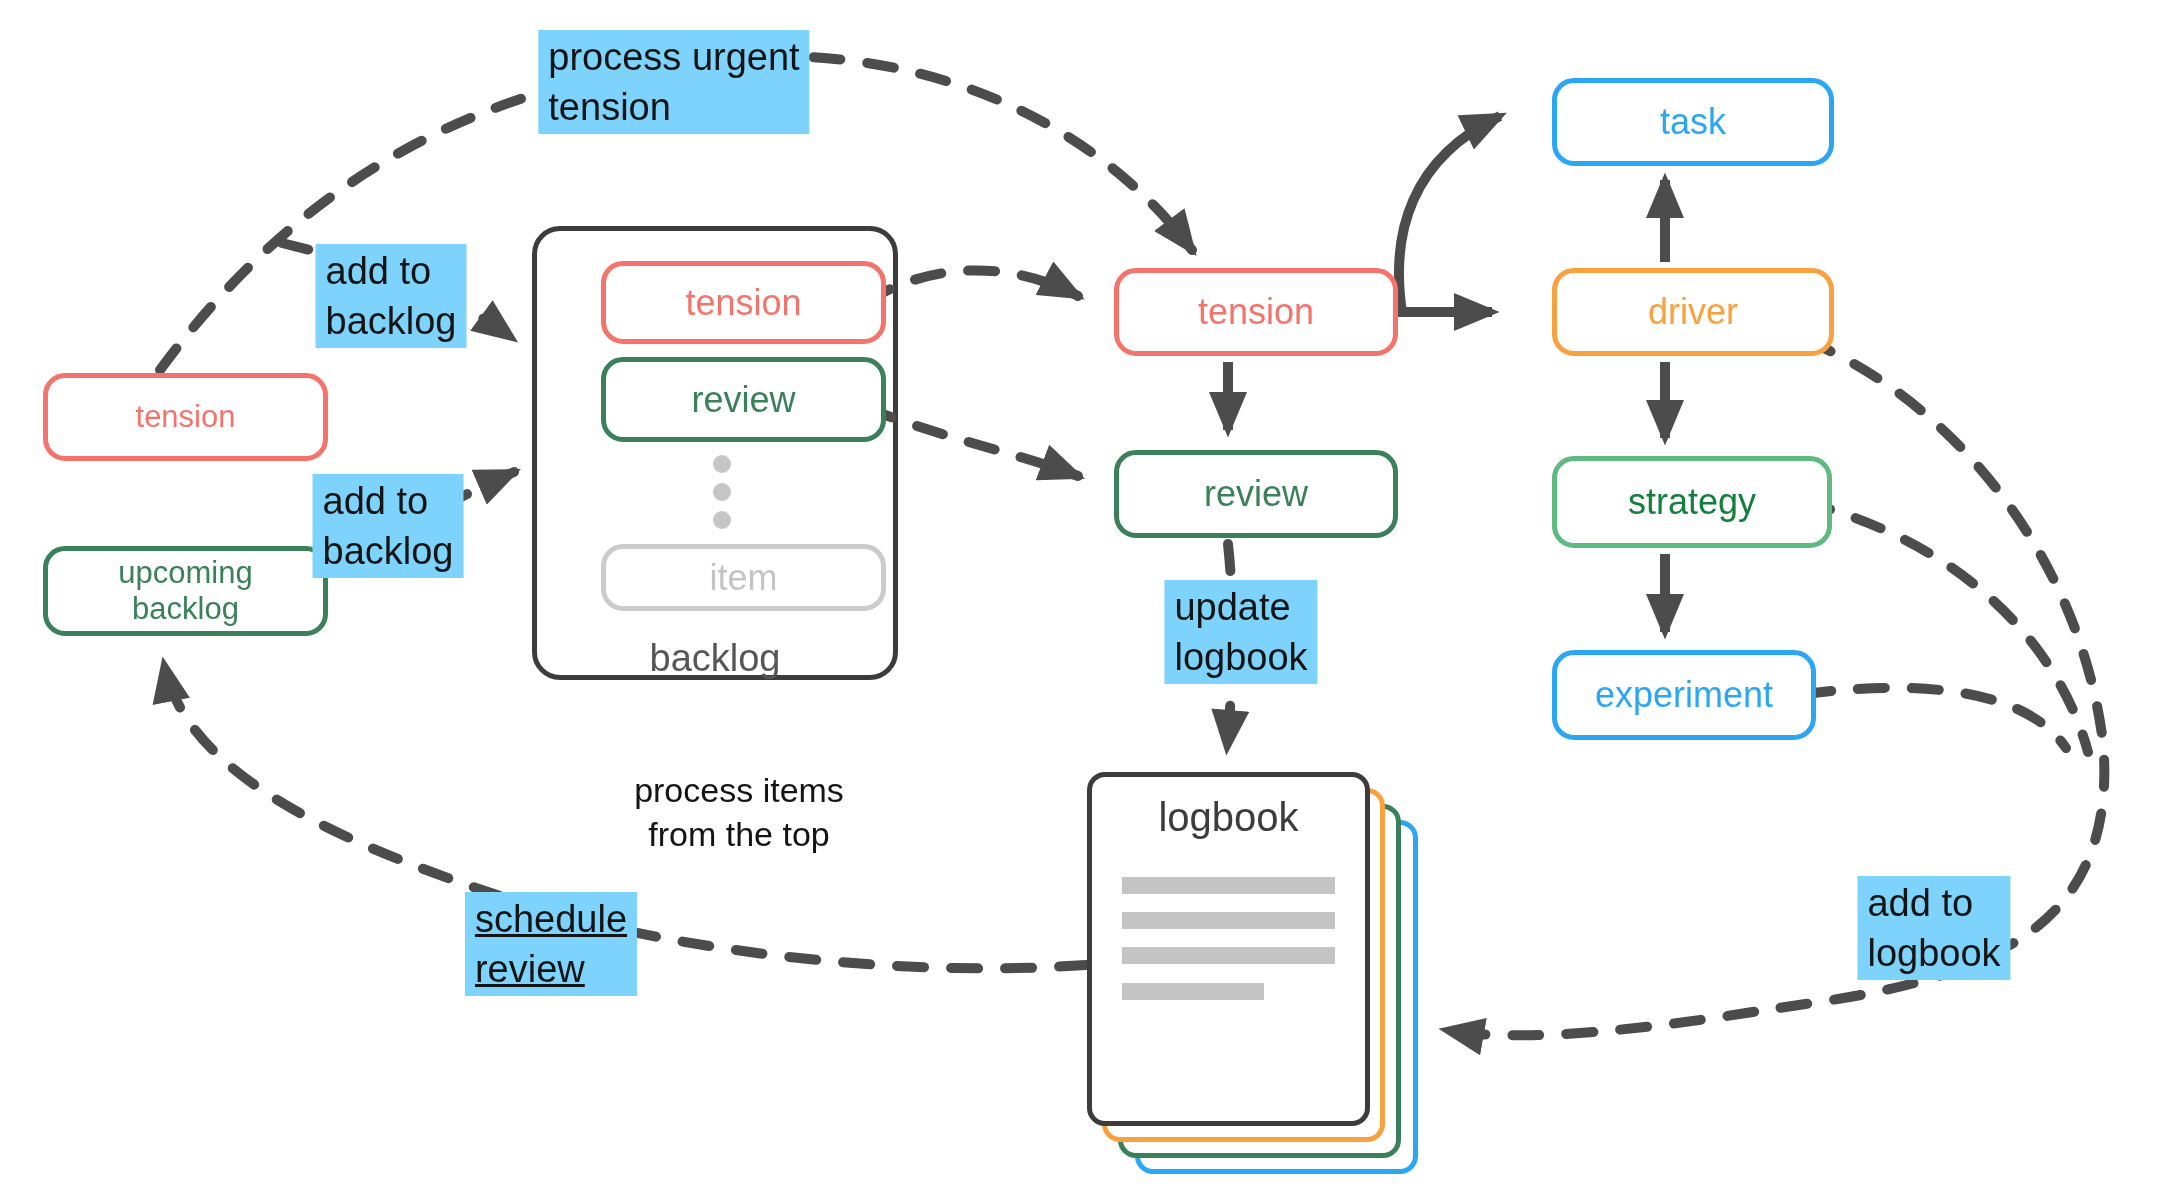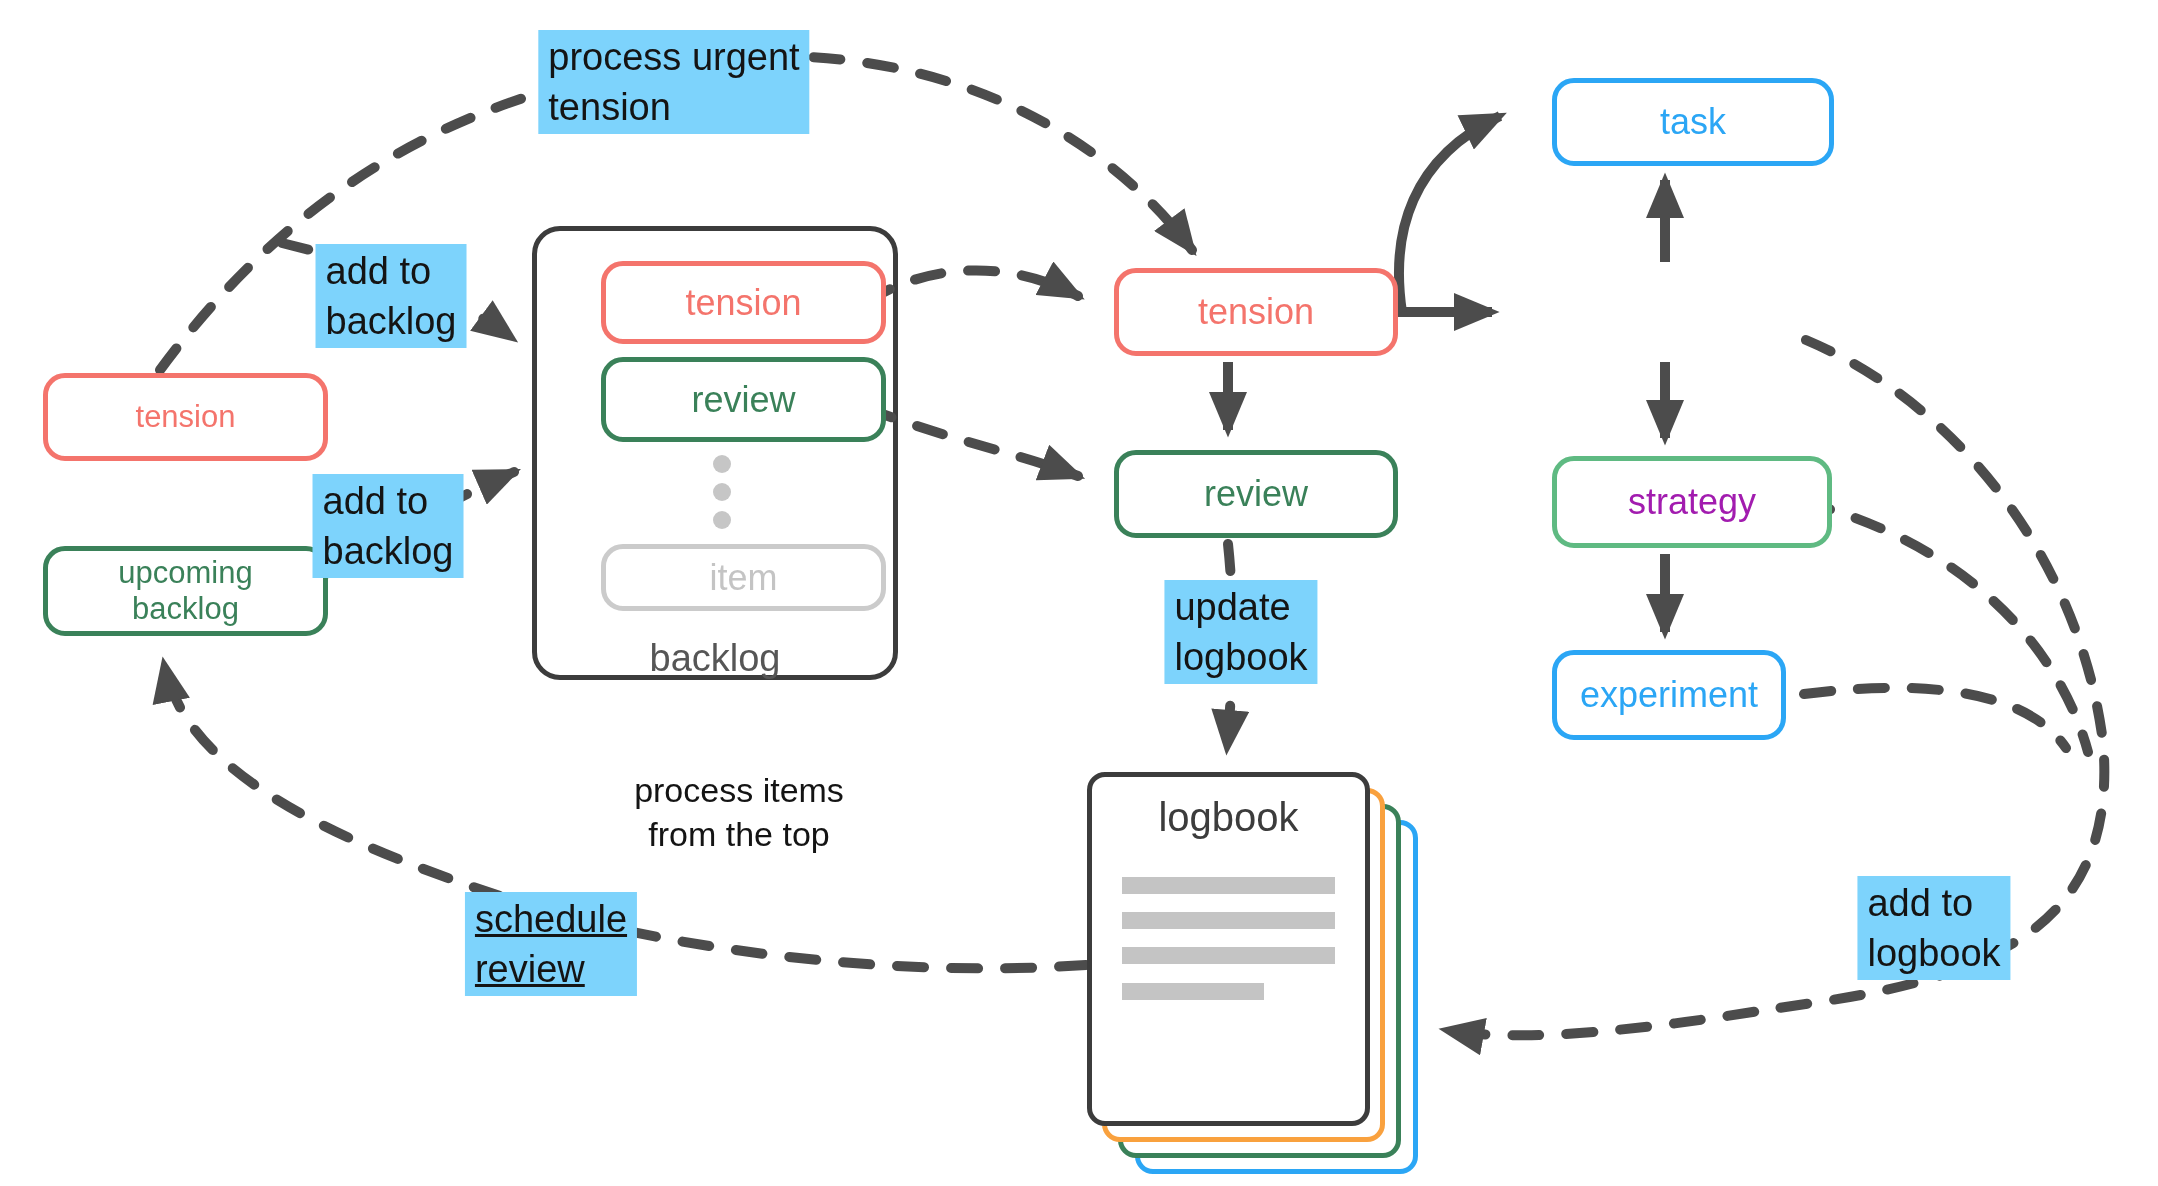--- a/index.html
+++ b/index.html
@@ -16,21 +16,21 @@
   .node {
     position:absolute; box-sizing:border-box; background:#ffffff;
     border:5px solid; border-radius:22px;
     display:flex; align-items:center; justify-content:center;
     text-align:center; white-space:pre-line;
     font-size:36px; line-height:1.15; z-index:3;margin-left:28px;
   }
   .node.small { font-size:31px; }
   .c-salmon { border-color:#f4746c; color:#f4746c; }
   .c-green  { border-color:#3a8159; color:#3a8159; }
-  .c-green-light { border-color:#5fba82; color:#a21caf;justify-content:center; }
+  .c-green-light { border-color:#5fba82; color:#15803d;justify-content:center; }
   .c-orange { border-color:#f9a13e; color:#f9a13e; }
   .c-blue   { border-color:#2ba6f5; color:#2ba6f5; }
   .c-muted  { border-color:#cbcbcb; color:#c4c4c4; }
   .dot {
     position:absolute; width:18px; height:18px; border-radius:50%;
     background:#c6c6c6; z-index:3;
   }
   .caption {
     position:absolute; z-index:3; text-align:center; white-space:pre-line;
     color:#141414; font-size:34px; line-height:1.3;
@@ -117,24 +117,27 @@
   <div class="node c-salmon" style="left:1086px; top:268px; width:284px; height:88px;">
     <span>tension</span>
   </div>
   <div class="node c-green" style="left:1086px; top:450px; width:284px; height:88px;">
     <span>review</span>
   </div>
 
   <div class="node c-blue" style="left:1524px; top:78px; width:282px; height:88px;">
     <span>task</span>
   </div>
+  <div class="node c-orange" style="left:1524px; top:268px; width:282px; height:88px;">
+    <span>driver</span>
+  </div>
   <div class="node c-green-light" style="left:1524px; top:456px; width:280px; height:92px;">
     <span>strategy</span>
   </div>
-  <div class="node c-blue" style="left:1524px; top:650px; width:234px; height:90px;">
+  <div class="node c-blue" style="left:1524px; top:650px; width:264px; height:90px;">
     <span>experiment</span>
   </div>
 
   <div class="page c-blue" style="left:1135px; top:820px;"></div>
   <div class="page c-green" style="left:1118px; top:804px;"></div>
   <div class="page c-orange" style="left:1102px; top:788px;"></div>
   <div class="page" style="left:1087px; top:772px; border-color:#3c3c3c;">
     <div class="page-title">logbook</div>
     <div class="bar" style="left:30px; top:100px; width:213px;"></div>
     <div class="bar" style="left:30px; top:135px; width:213px;"></div>

